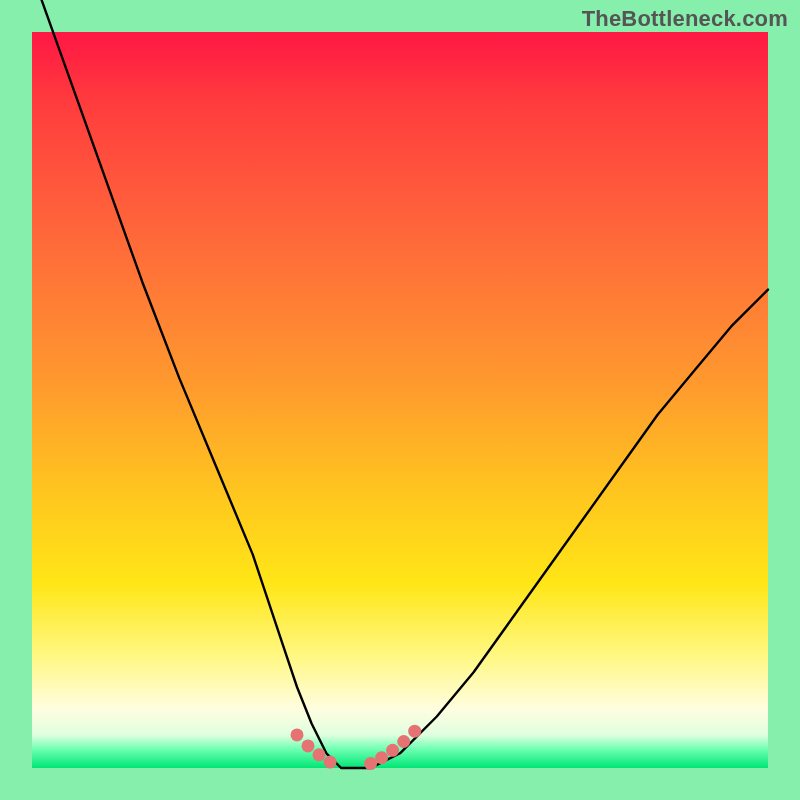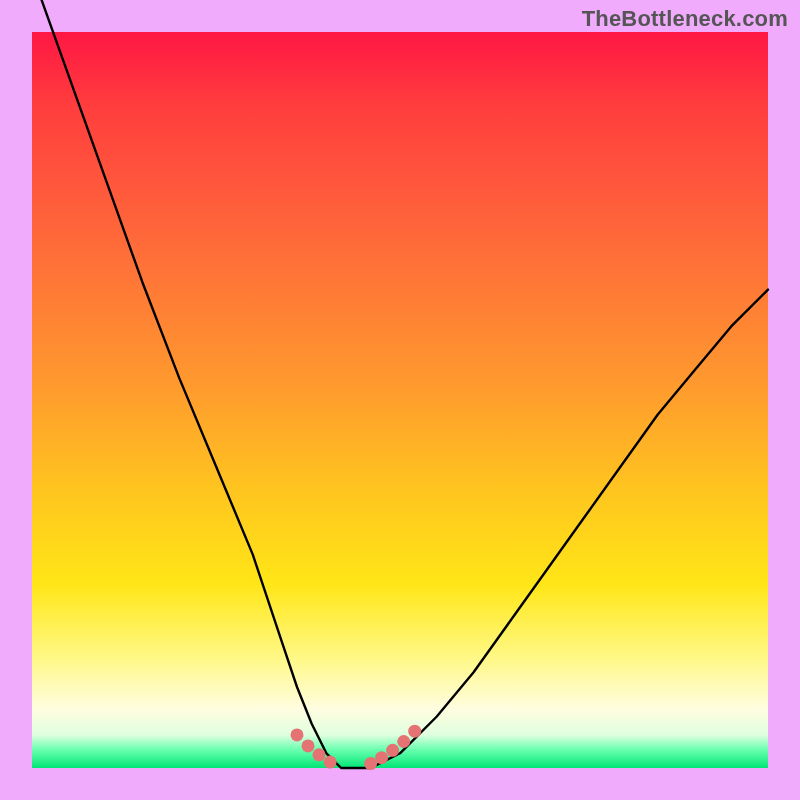--- a/index.html
+++ b/index.html
@@ -10,21 +10,21 @@
     background: #000;
     font-family: Arial, Helvetica, sans-serif;
     overflow: hidden;
   }
   .frame {
     position: absolute;
     left: 0;
     top: 0;
     width: 800px;
     height: 800px;
-    background: #f0abfc;
+    background: #86efac;
   }
   .plot-area {
     position: absolute;
     left: 32px;
     top: 32px;
     width: 736px;
     height: 736px;
     background: linear-gradient(to bottom,
       #ff1744 0%,
       #ff3d3d 10%,

